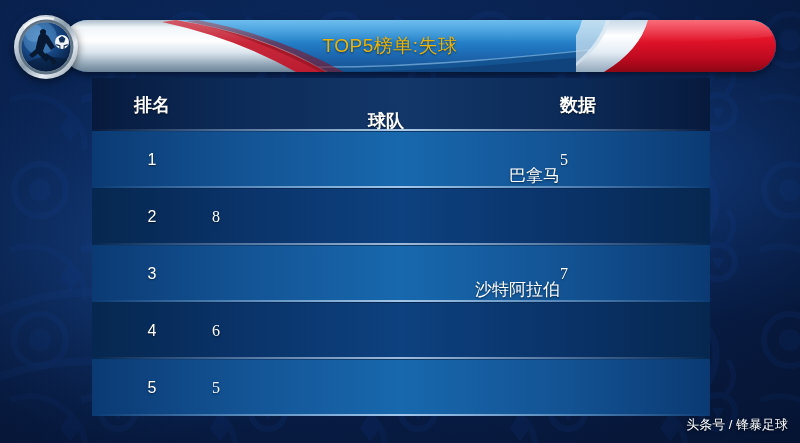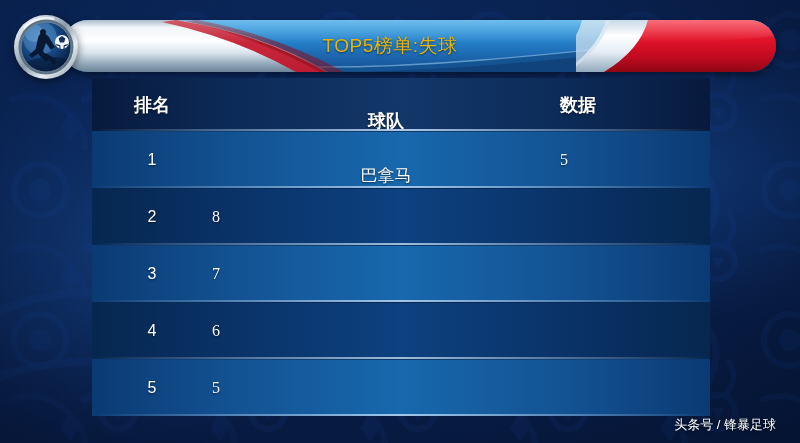--- a/index.html
+++ b/index.html
@@ -129,25 +129,26 @@
     text-shadow:0 1px 2px rgba(0,0,0,.6);
   }
   .trow-light .c-rank,.trow-dark .c-rank,
   .trow-light .c-val,.trow-dark .c-val{
     font-size:16px;
     text-shadow:0 1px 2px rgba(0,0,0,.55);
   }
   .trow-light .c-team,.trow-dark .c-team{
     font-size:17px;
     text-shadow:0 1px 2px rgba(0,0,0,.55);
+    text-align:right;
   }
 
   
   #watermark{
-    position:absolute; right:24px; bottom:9px;
+    position:absolute; right:12px; bottom:9px;
     color:#ffffff; font-size:13px;
     text-shadow:0 1px 3px rgba(0,0,0,.75);
     z-index:8; white-space:nowrap;
   }
 </style>
 </head>
 <body>
 
 <div id="stage">
 
@@ -289,20 +290,21 @@
       <div class="c-val">5</div>
     </div>
 
     <div class="trow trow-dark">
       <div class="c-rank">2</div>
       <div class="c-val">8</div>
     </div>
 
     <div class="trow trow-light">
       <div class="c-rank">3</div>
+      <div class="c-team">沙特阿拉伯</div>
       <div class="c-val">7</div>
     </div>
 
     <div class="trow trow-dark">
       <div class="c-rank">4</div>
       <div class="c-val">6</div>
     </div>
 
     <div class="trow trow-light">
       <div class="c-rank">5</div>

